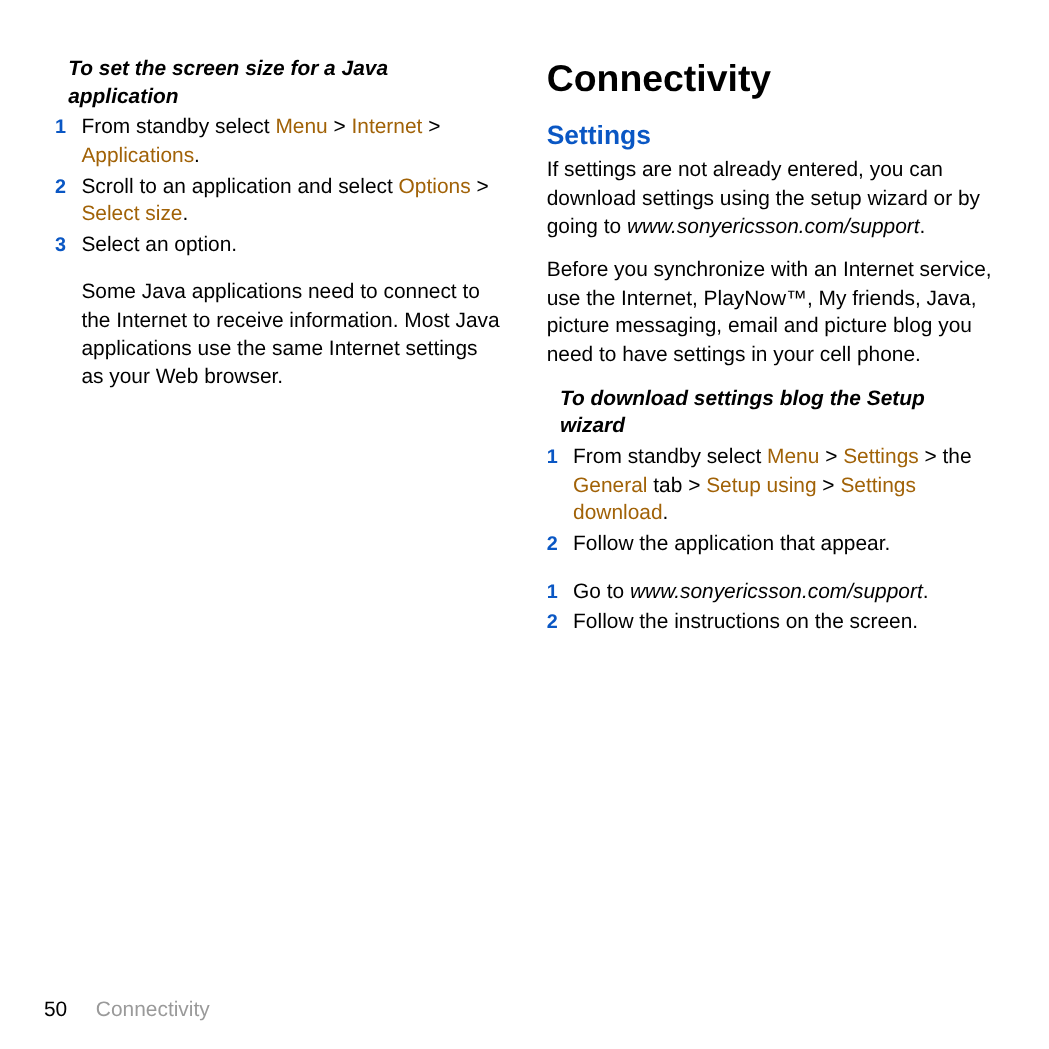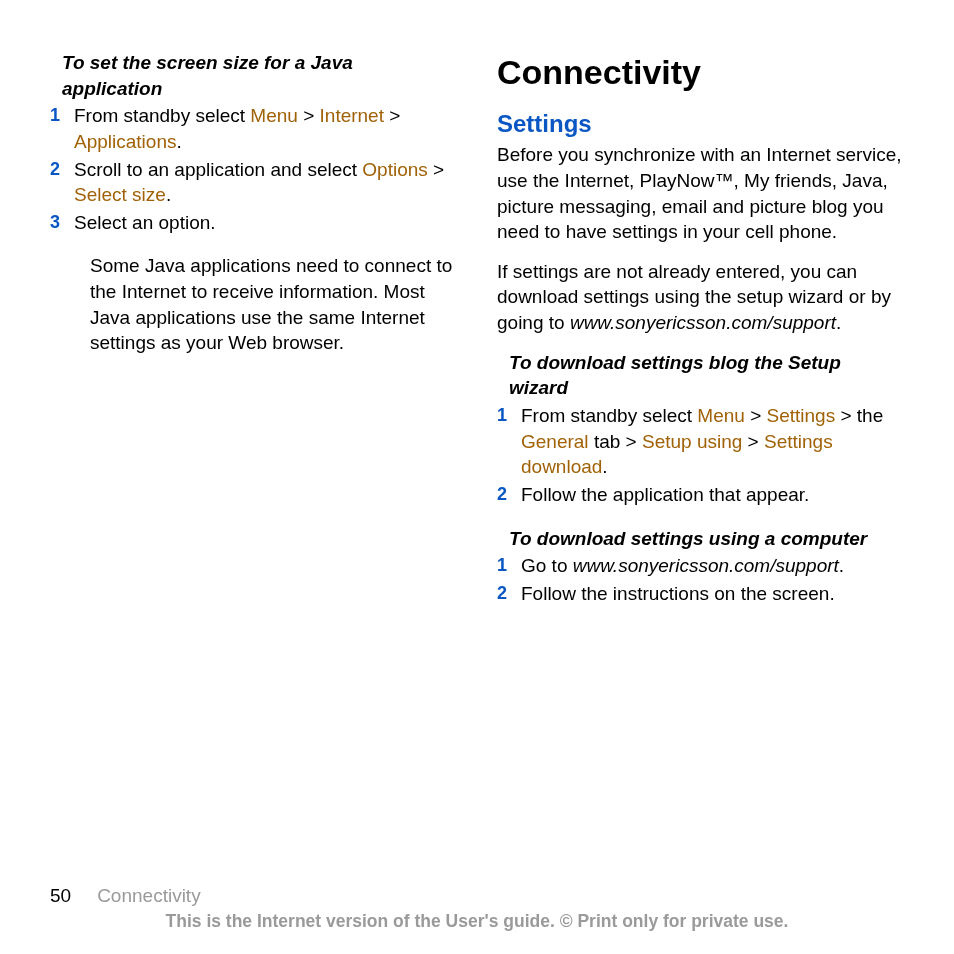--- a/index.html
+++ b/index.html
@@ -53,21 +53,21 @@
     }
     .link {
       color: #a16207;
     }
     .sub-heading {
       font-weight: bold;
       margin-left: 24px;
       margin-top: 8px;
     }
     .body-text {
-      margin-left: 40px;
+      margin-left: 24px;
       margin-bottom: 14px;
     }
     .chapter {
       font-size: 34px;
       font-weight: bold;
       margin-bottom: 12px;
     }
     .section {
       font-size: 24px;
       font-weight: bold;
@@ -91,21 +91,21 @@
       flex-shrink: 0;
       padding-top: 2px;
     }
     .tip-text {
       font-style: italic;
       flex: 1;
     }
     .footer {
       position: absolute;
       bottom: 20px;
-      left: 50px;
+      left: 40px;
       right: 50px;
     }
     .footer-top {
       font-size: 19px;
       margin-bottom: 2px;
     }
     .page-num {
       color: #000;
       font-weight: normal;
     }
@@ -149,54 +149,52 @@
         <span class="li-body">Select an option.</span>
       </li>
     </ol>
 
     <div class="body-text">Some Java applications need to connect to the Internet to receive information. Most Java applications use the same Internet settings as your Web browser.</div>
   </div>
 
   <div class="col">
     <div class="chapter">Connectivity</div>
     <div class="section">Settings</div>
-    <div class="para">Before you synchronize with an Internet service, use the Internet, PlayNow™, My friends, Java, picture messaging, email and picture blog you need to have settings in your cell phone.</div>
     <div class="para">
       <span>If settings are not already entered, you can download settings using the setup wizard or by going to </span><span class="url-italic">www.sonyericsson.com/support</span><span>.</span>
     </div>
+    <div class="para">Before you synchronize with an Internet service, use the Internet, PlayNow™, My friends, Java, picture messaging, email and picture blog you need to have settings in your cell phone.</div>
 
     <div class="proc-title">To download settings blog the Setup wizard</div>
     <ol>
       <li>
         <span class="num">1</span>
         <span class="li-body">
           <span>From standby select </span><span class="link">Menu</span><span> &gt; </span><span class="link">Settings</span><span> &gt; the </span><span class="link">General</span><span> tab &gt; </span><span class="link">Setup using</span><span> &gt; </span><span class="link">Settings download</span><span>.</span>
         </span>
       </li>
       <li>
         <span class="num">2</span>
         <span class="li-body">Follow the application that appear.</span>
       </li>
     </ol>
 
 
-    <div class="proc-title">To download settings using a&nbsp;computer</div>
     <ol>
       <li>
         <span class="num">1</span>
         <span class="li-body">
           <span>Go to </span><span class="url-italic">www.sonyericsson.com/support</span><span>.</span>
         </span>
       </li>
       <li>
         <span class="num">2</span>
         <span class="li-body">Follow the instructions on the screen.</span>
       </li>
     </ol>
   </div>
 </div>
 
 <div class="footer">
   <div class="footer-top">
     <span class="page-num">50</span><span class="footer-section">Connectivity</span>
   </div>
-  <div class="footer-notice">This is the Internet version of the User's guide. © Print only for private use.</div>
 </div>
 
 </body></html>

